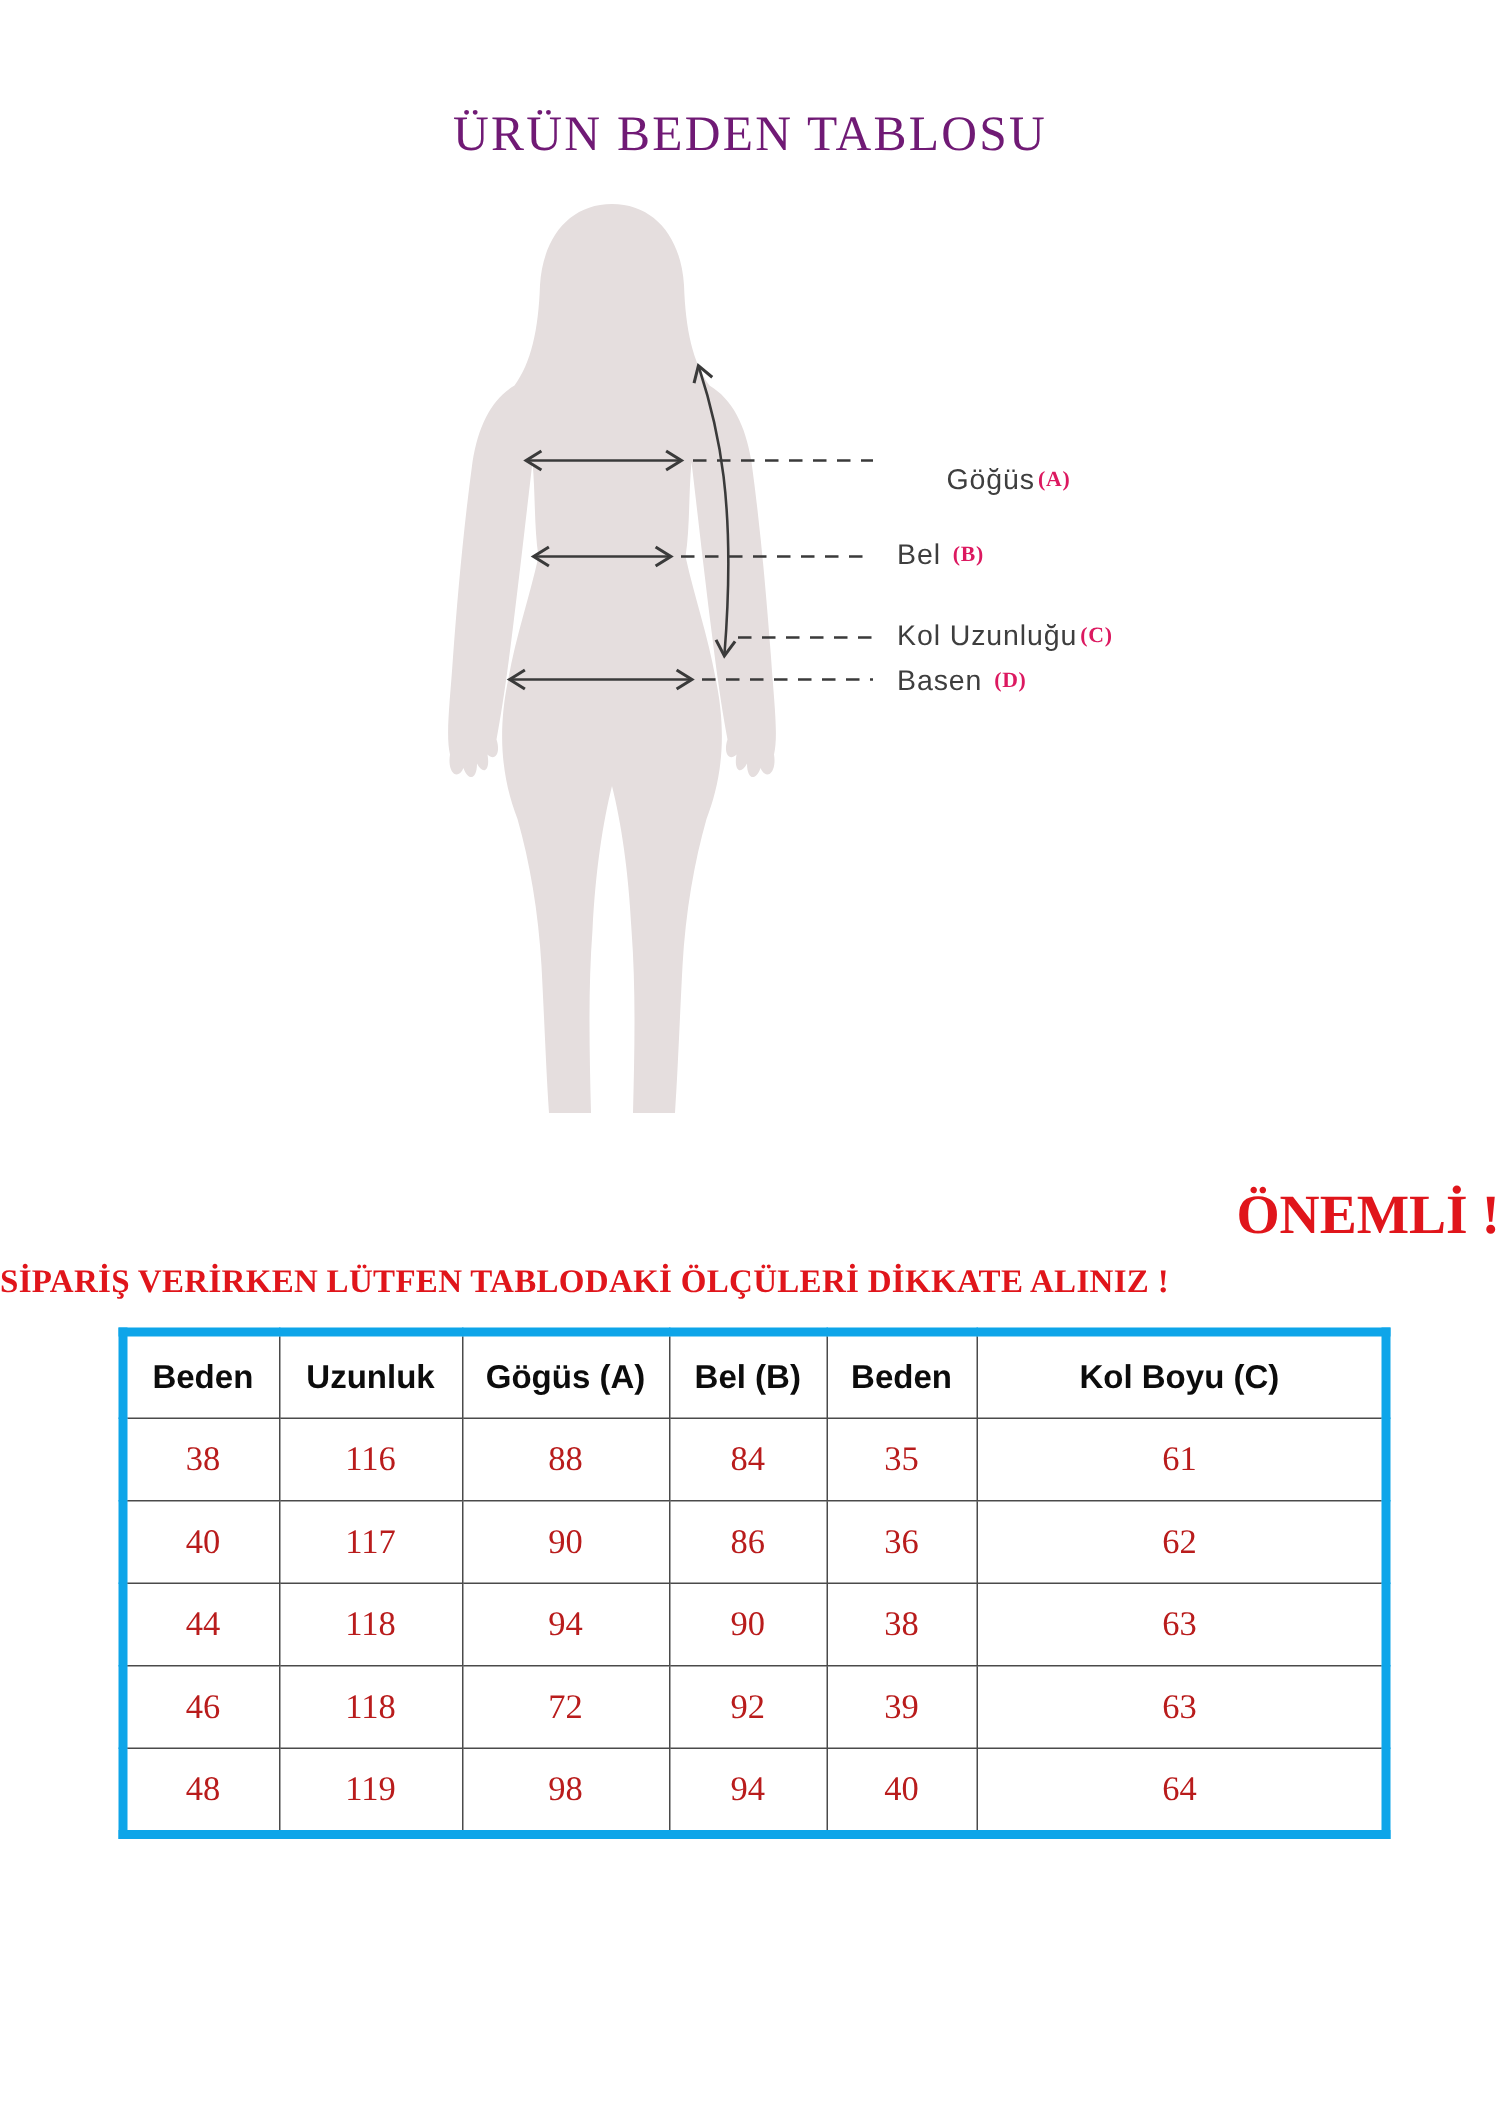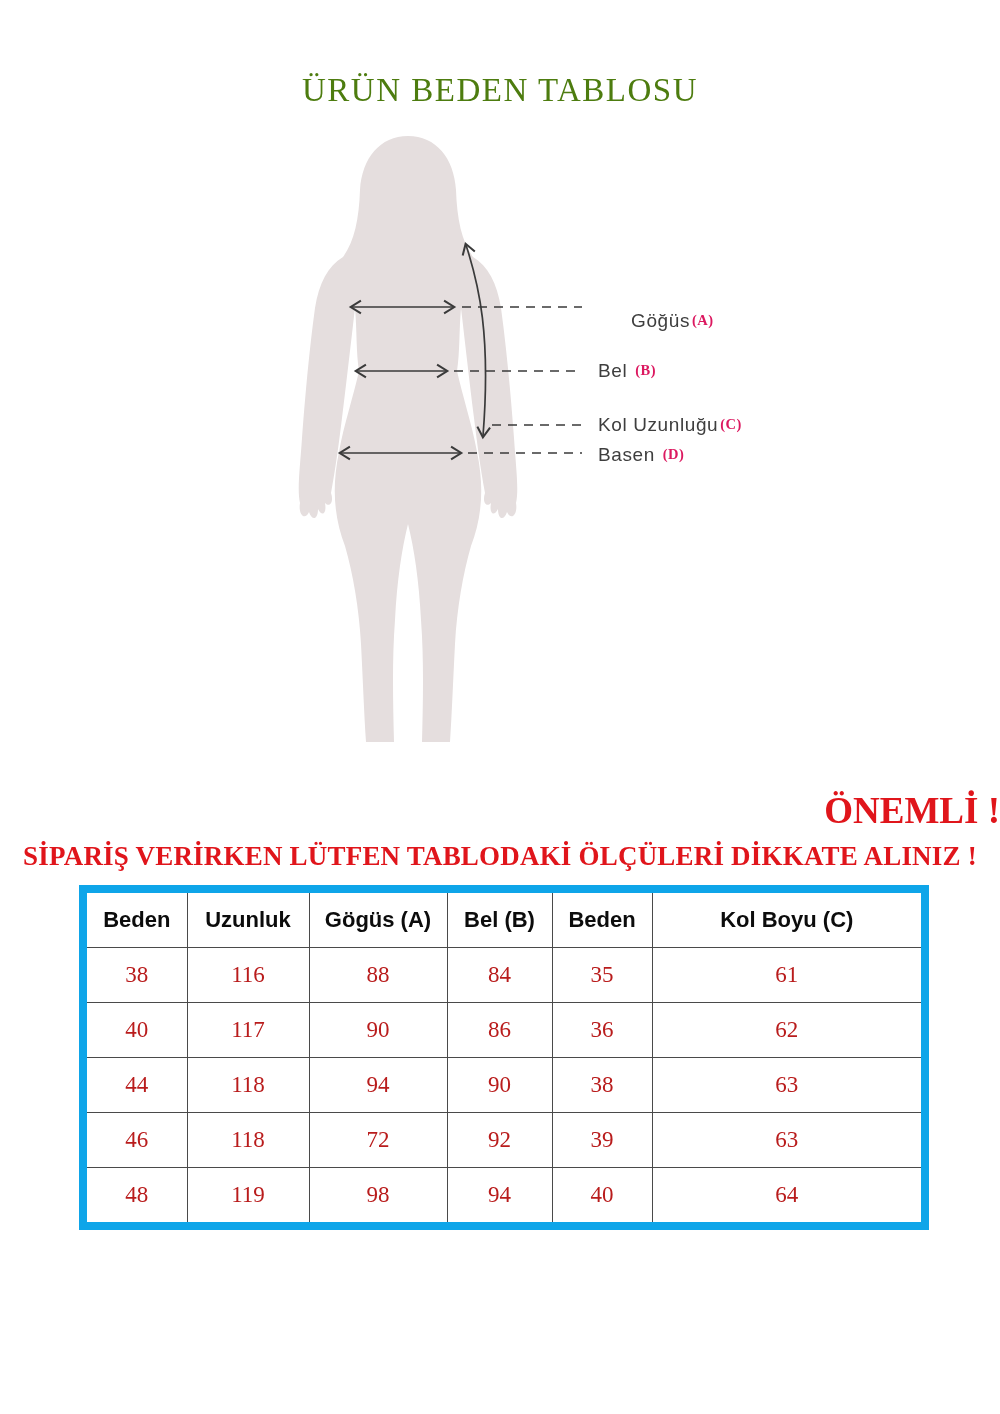--- a/index.html
+++ b/index.html
@@ -3,49 +3,49 @@
 <meta charset="utf-8">
 <style>
   html,body{margin:0;padding:0;background:#ffffff;}
   .page{
     position:relative;width:1000px;height:1414px;background:#ffffff;
     font-family:"Liberation Sans",sans-serif;overflow:hidden;
   }
   .title{
     position:absolute;top:72px;left:0;width:100%;text-align:center;
     font-family:"Liberation Serif",serif;font-weight:400;font-size:33px;
-    letter-spacing:1.5px;color:#4d7c0f;margin:0;
+    letter-spacing:1.5px;color:#701a75;margin:0;
   }
   .figure-svg{position:absolute;left:0;top:0;}
   .figure-label{
     position:absolute;left:598px;color:#3e3e3e;font-size:19px;
     letter-spacing:0.6px;white-space:nowrap;line-height:22px;
   }
   .figure-label .code{
     font-family:"Liberation Serif",serif;font-weight:700;font-size:14.5px;
     color:#dc1960;position:relative;top:-2px;letter-spacing:0.5px;margin-left:2px;
   }
   .lbl-chest{top:310px;margin-left:33px;}
   .lbl-waist{top:360px;}
   .lbl-arm{top:414px;}
   .lbl-hips{top:444px;}
   .notice-heading{
     position:absolute;top:789px;left:0;width:100%;text-align:right;
     font-family:"Liberation Serif",serif;font-weight:700;font-size:37px;
     color:#e0151b;margin:0;
   }
   .notice-warning{
-    position:absolute;top:841px;left:0;width:100%;text-align:center;
-    font-family:"Liberation Serif",serif;font-weight:700;font-size:27px;
+    position:absolute;top:841px;left:0;width:100%;
+    font-family:"Liberation Serif",serif;font-weight:700;font-size:22px;
     color:#e0151b;margin:0;letter-spacing:0.2px;
   }
   table.size-table{
     position:absolute;left:79px;top:885px;width:842px;
     border-collapse:collapse;table-layout:fixed;
-    border:8px solid #0ea5e9;
+    border:6px solid #0ea5e9;
     padding-left:36px;
   }
   .size-table th,.size-table td{
     border:1.5px solid #4a4a4a;text-align:center;vertical-align:middle;
     height:54px;padding:0;
   }
   .size-table th{
     font-family:"Liberation Sans",sans-serif;font-weight:700;
     font-size:22px;color:#0c0c0c;
   }

